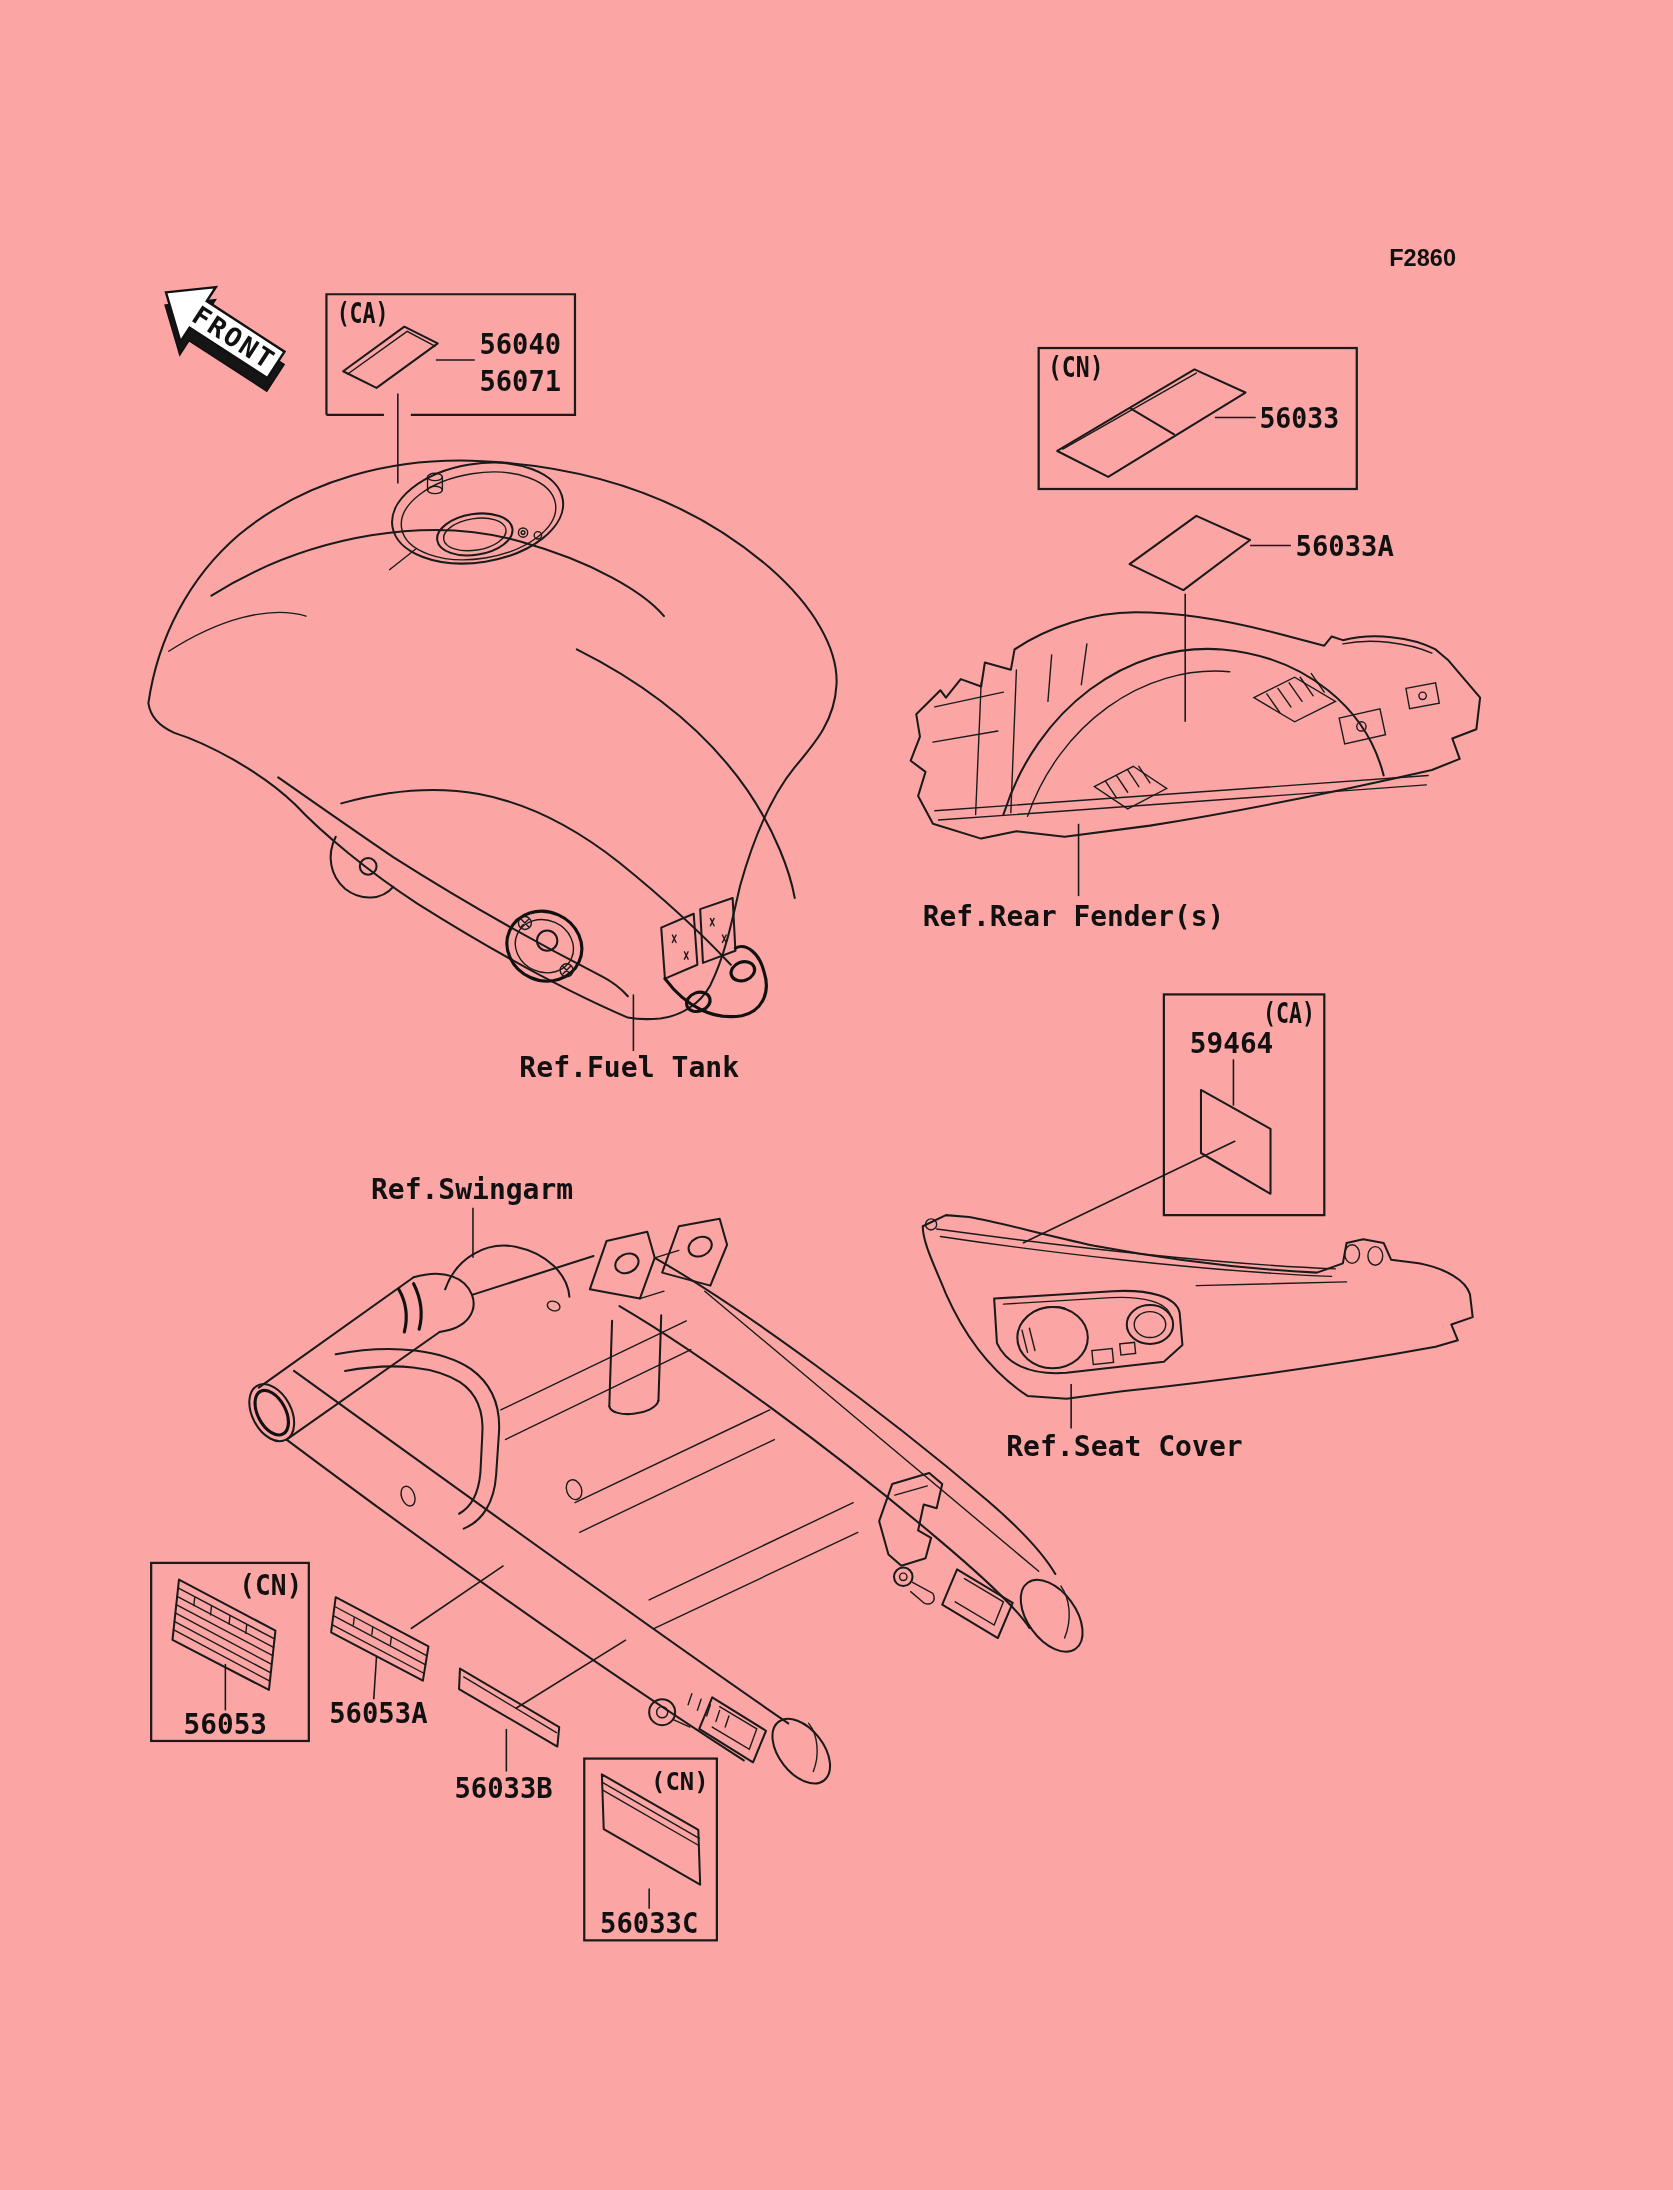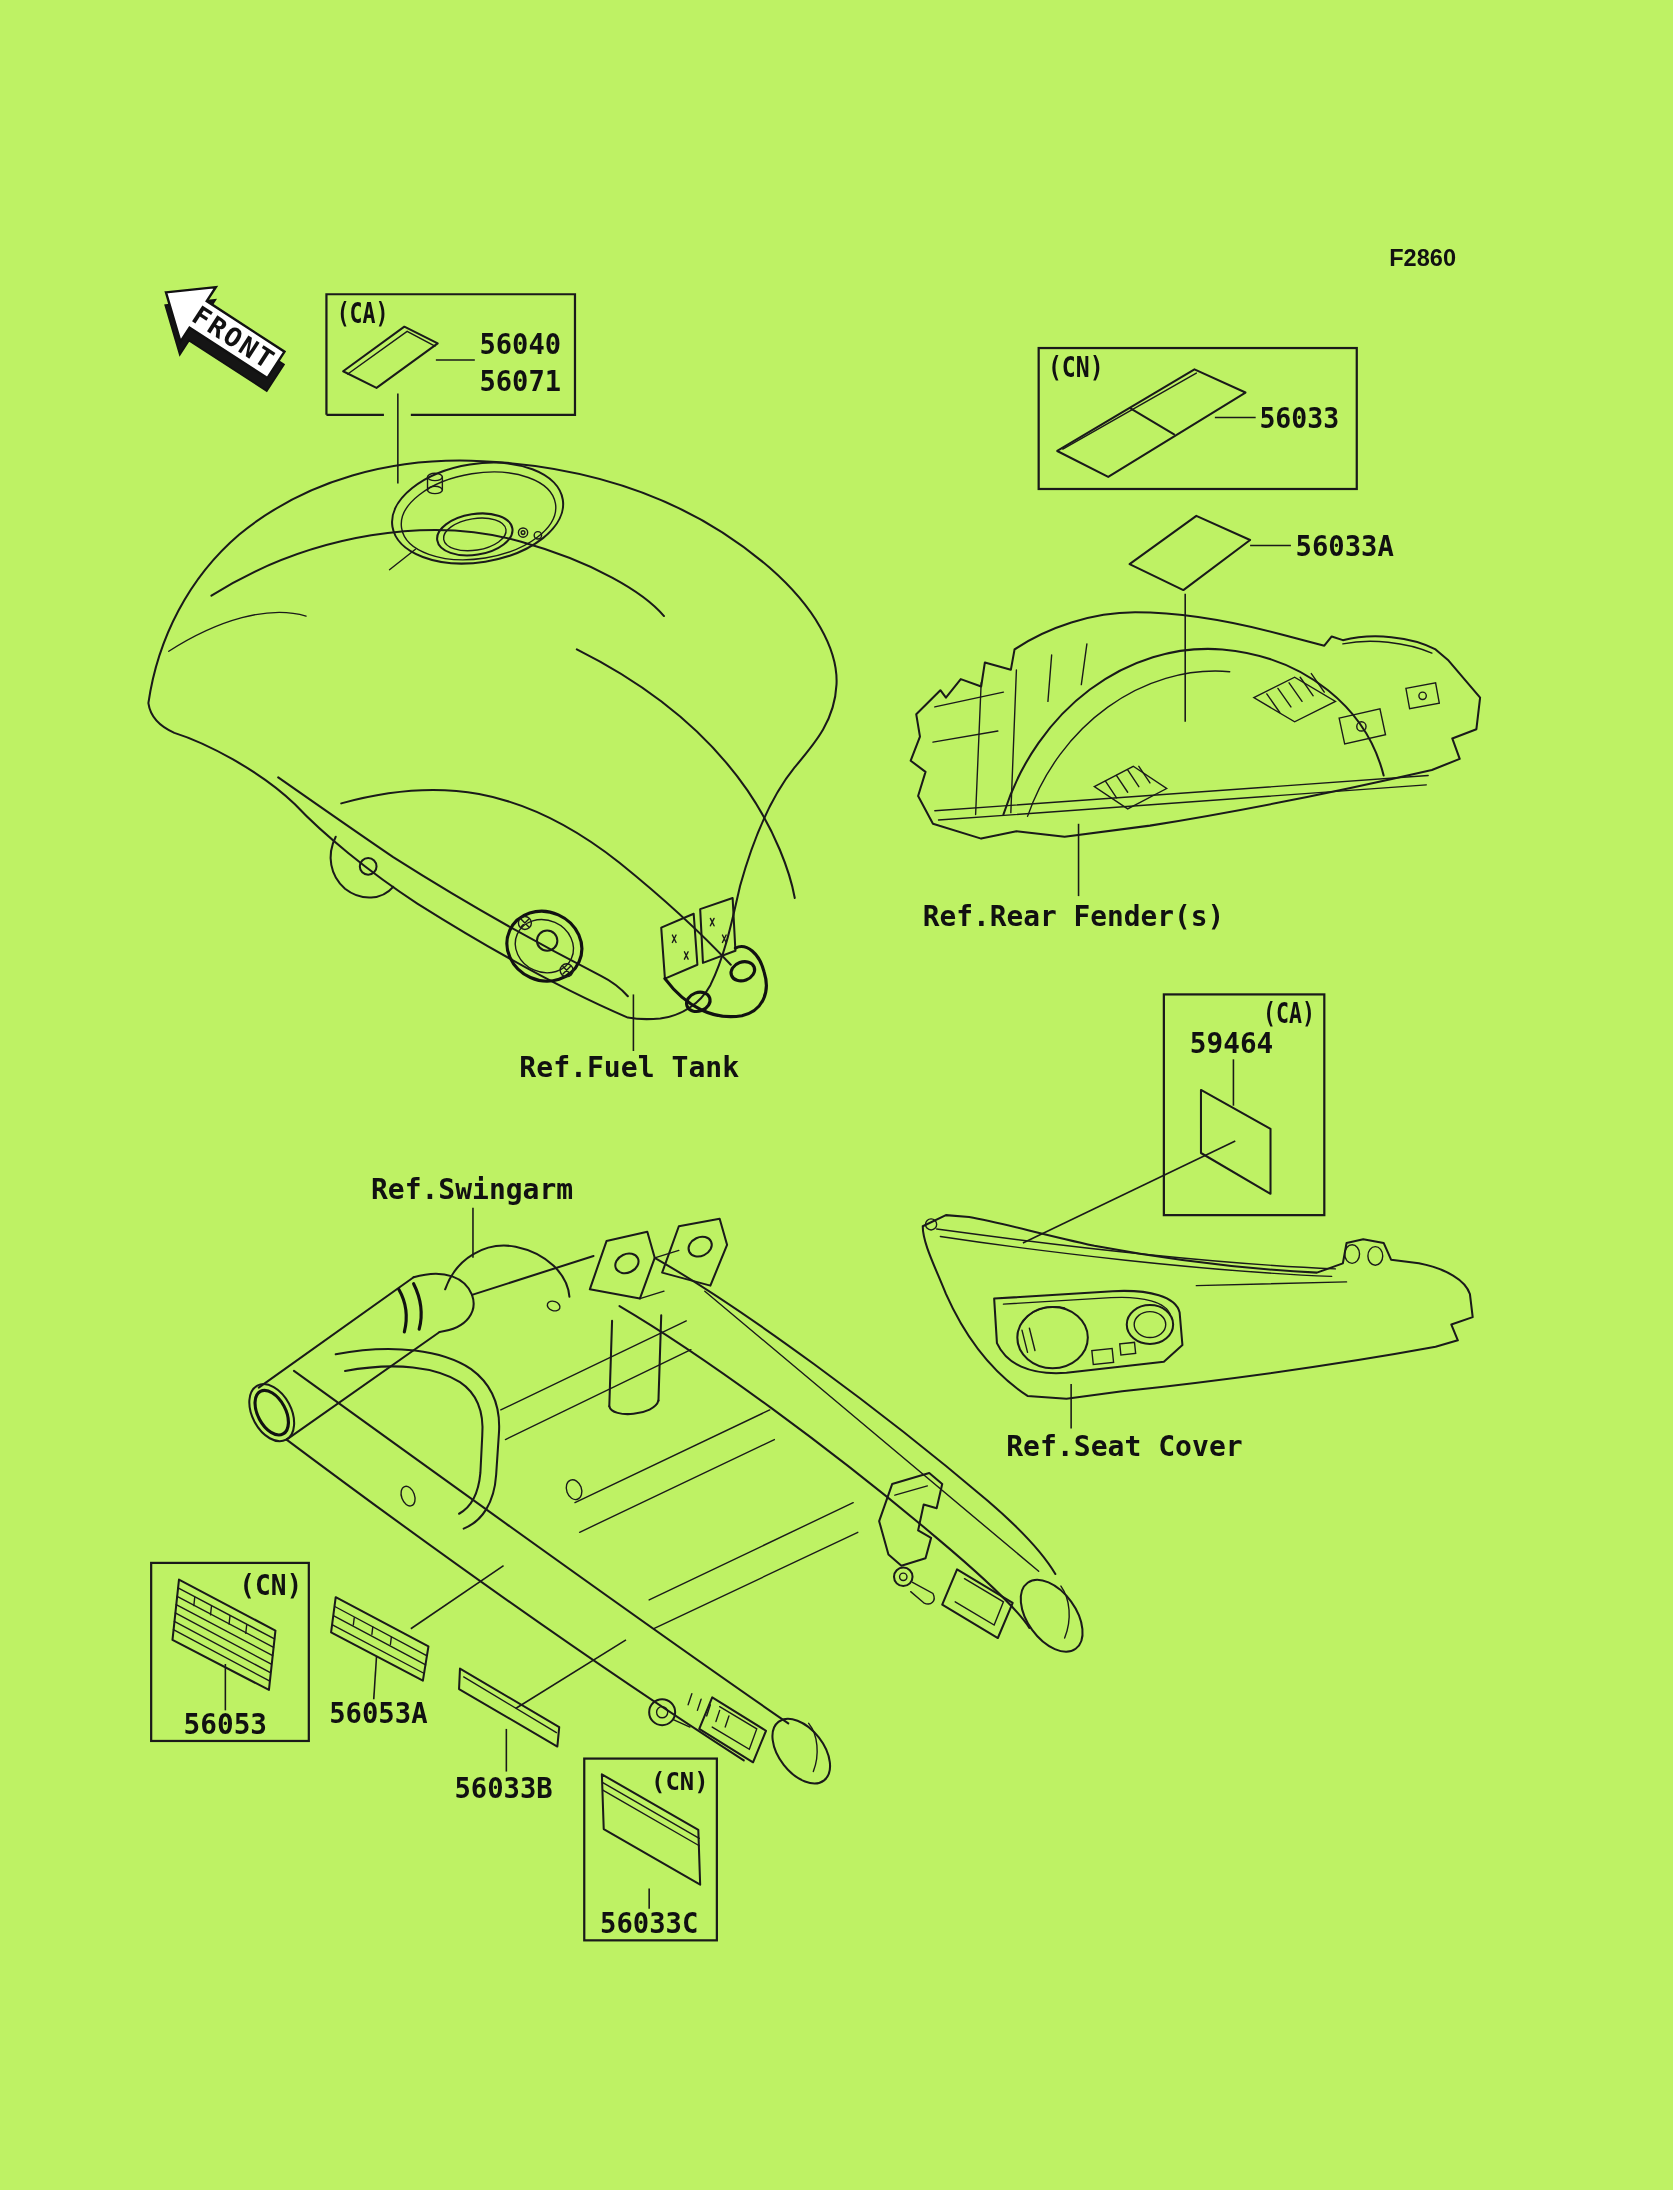--- a/index.html
+++ b/index.html
@@ -1,16 +1,16 @@
 <!DOCTYPE html>
 <html style="font-size:15px"><head>
 <meta charset="utf-8">
 <style>
   html,body{margin:0;padding:0;background:#fff;}
-  #canvas{position:relative;width:1673px;height:2191px;background:#bef264;overflow:hidden;}
+  #canvas{position:relative;width:1673px;height:2191px;background:#fca5a5;overflow:hidden;}
   svg{position:absolute;left:0;top:0;}
   .ln{stroke:#1a1a1a;stroke-width:2.2;fill:none;stroke-linecap:round;stroke-linejoin:round;}
   .thin{stroke:#1a1a1a;stroke-width:1.5;fill:none;stroke-linecap:round;}
   .heavy{stroke:#111;stroke-width:3.4;fill:none;stroke-linecap:round;stroke-linejoin:round;}
   .box{stroke:#1a1a1a;stroke-width:2.4;fill:none;}
   .leader{stroke:#1a1a1a;stroke-width:1.7;fill:none;}
   .t{font-family:"DejaVu Sans Mono",monospace;font-weight:bold;font-size:30px;fill:#111;}
   .t-sm{font-family:"DejaVu Sans Mono",monospace;font-weight:bold;font-size:27px;fill:#111;}
   .t-fig{font-family:"Liberation Sans",sans-serif;font-weight:bold;font-size:26px;fill:#111;}
   .t-front{font-family:"DejaVu Sans Mono",monospace;font-weight:bold;font-size:28px;fill:#111;letter-spacing:2px;}

